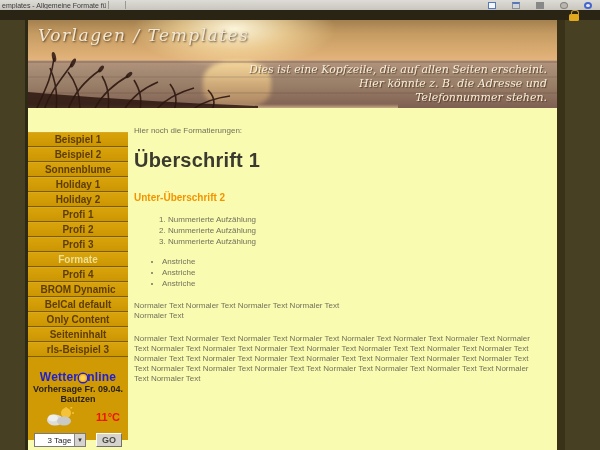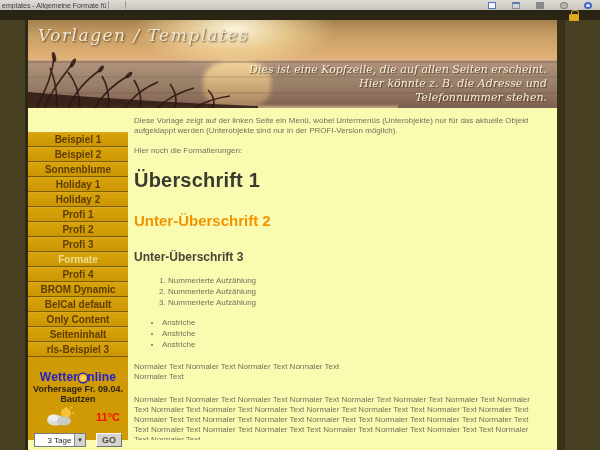--- a/index.html
+++ b/index.html
@@ -79,21 +79,21 @@
   .go-btn { width:26px; height:14px; background:#d6d3ce; border:1px solid;
     border-color:#fff #6f6f6f #6f6f6f #fff; font-size:9px; font-weight:bold; color:#4a4a42;
     text-align:center; line-height:12px; cursor:pointer; }
 
   
   .content { flex:1; background:#f9fbb0; padding:8px 12px 0 6px; overflow:hidden;
     color:#72725b; }
   .content p.small { font-size:8px; line-height:10px; }
   .formats-line { margin-top:10px; }
   .content h1 { margin-top:13px; font-size:20px; color:#3a3a2e; letter-spacing:.2px; }
-  .content h2 { margin-top:20px; font-size:15px; color:#f29400; }
+  .content h2 { margin-top:20px; font-size:10px; color:#f29400; }
   .content h3 { margin-top:21px; font-size:12px; color:#454538; }
   .content ol { margin-top:11px; padding-left:34px; font-size:8px; line-height:11px; }
   .content ul { margin-top:9px; padding-left:28px; font-size:8px; line-height:11px; }
   .normal-block { margin-top:12px; }
   .normal-para { margin-top:13px; }
 </style>
 </head>
 <body>
 
 <div class="browser-bar">
@@ -192,25 +192,23 @@
           <div class="select">
             <span class="sel-text">3 Tage</span>
             <span class="sel-btn"></span>
           </div>
           <div class="go-btn">GO</div>
         </div>
       </div>
     </div>
 
     <div class="content">
-      <p class="small">Diese Vorlage zeigt auf der linken Seite ein Menü, wobei Untermenüs (Unterobjekte) nur für das aktuelle Objekt aufgeklappt werden (Unterobjekte sind nur in der PROFI-Version möglich).</p>
       <p class="small formats-line">Hier noch die Formatierungen:</p>
       <h1>Überschrift 1</h1>
       <h2>Unter-Überschrift 2</h2>
-      <h3>Unter-Überschrift 3</h3>
       <ol>
         <li>Nummerierte Aufzählung</li>
         <li>Nummerierte Aufzählung</li>
         <li>Nummerierte Aufzählung</li>
       </ol>
       <ul>
         <li>Anstriche</li>
         <li>Anstriche</li>
         <li>Anstriche</li>
       </ul>

